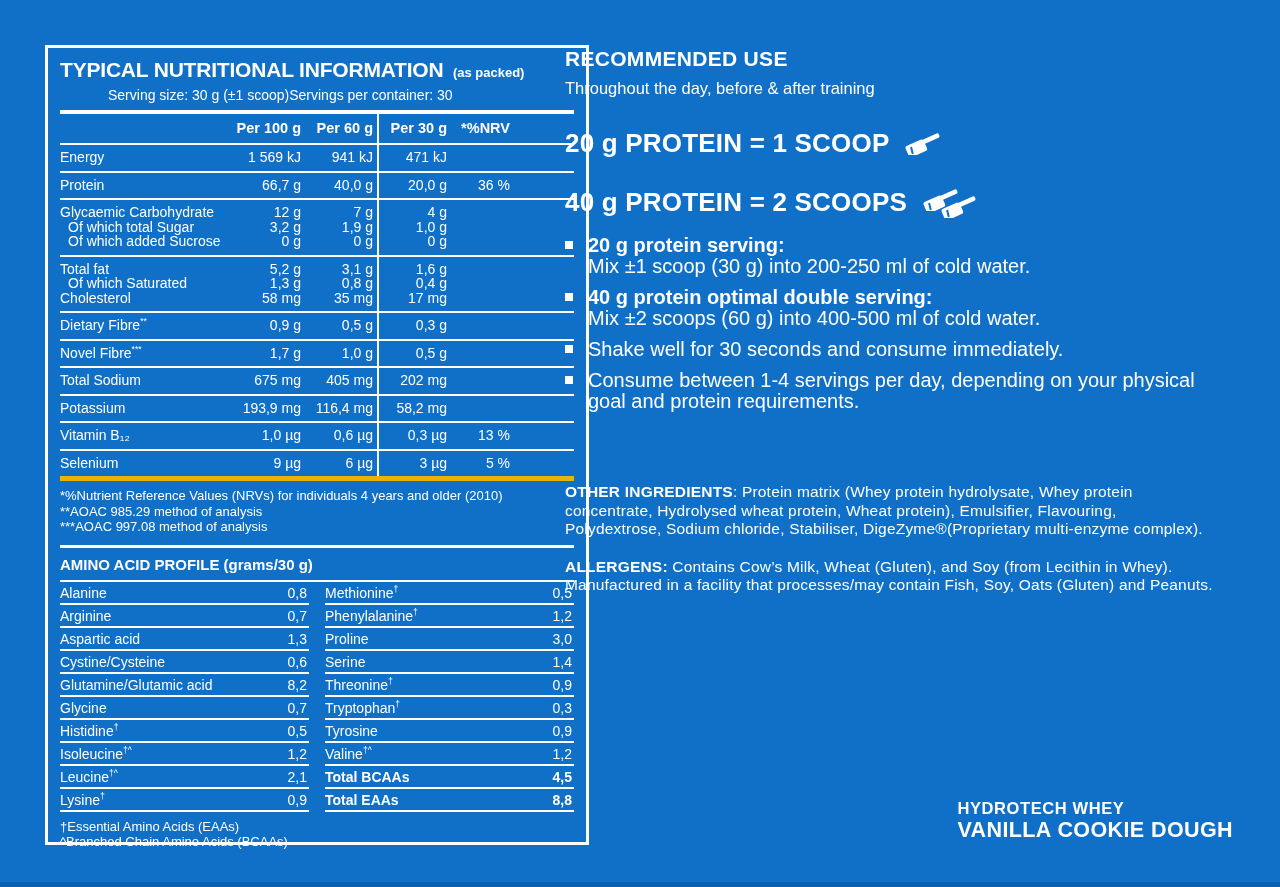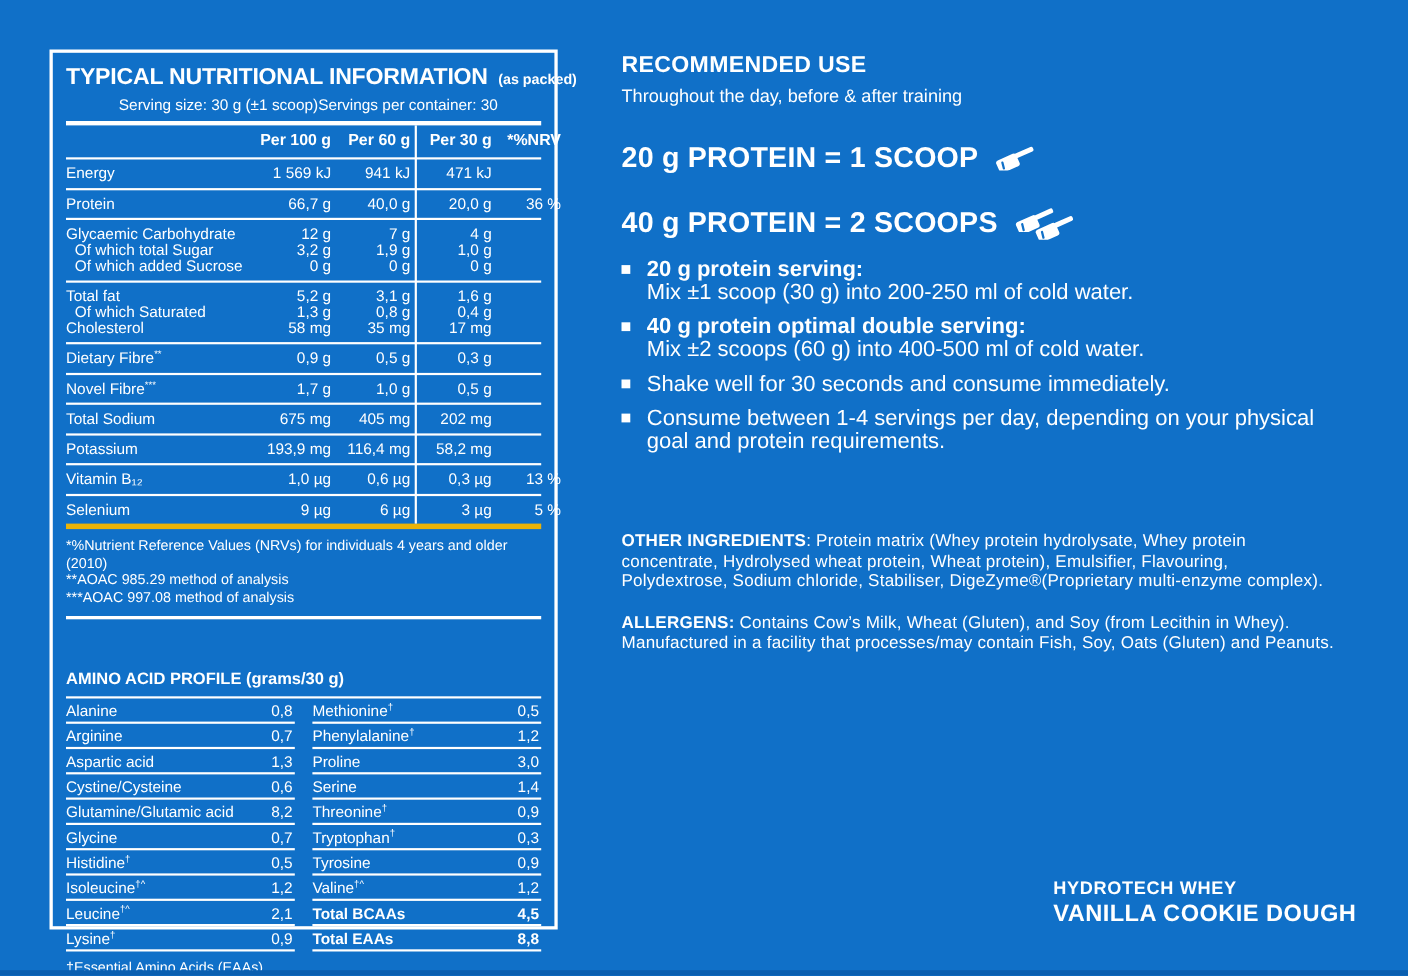--- a/index.html
+++ b/index.html
@@ -8,39 +8,39 @@
     background:#1070C8;color:#fff;
     font-family:"Liberation Sans", sans-serif;
     -webkit-font-smoothing:antialiased;
   }
   sup{font-size:62%;line-height:0;vertical-align:super;}
   b{font-weight:bold;}
   p{margin:0;}
 
   
   .panel{
-    position:absolute;left:45px;top:45px;width:462px;height:800px;
+    position:absolute;left:45px;top:45px;width:544px;height:800px;
     border:3px solid #fff;box-sizing:border-box;padding:10px 12px;
   }
   .p-title-row{white-space:nowrap;}
   .p-title{font-size:21px;font-weight:bold;letter-spacing:-0.2px;}
   .p-title-suffix{font-size:13px;font-weight:bold;margin-left:5px;}
   .serving-row{display:flex;justify-content:flex-start;font-size:14px;margin-top:5px;margin-left:48px;}
 
   .table-wrap{position:relative;border-top:4px solid #fff;border-bottom:5px solid #eab308;margin-top:7px;}
   .vdivider{position:absolute;left:317px;top:0;bottom:0;width:2px;background:#fff;}
   .nrow{display:grid;grid-template-columns:162px 81px 72px 74px 63px;border-top:2px solid #fff;padding:5px 0 6px;font-size:14px;}
   .nrow.head{border-top:none;padding:6px 0 7px;font-weight:bold;font-size:14.5px;}
   .c{text-align:right;padding-right:2px;}
   .lline,.vline{line-height:14.5px;}
   .ind{padding-left:8px;}
 
   .footnotes{font-size:13px;line-height:15.5px;margin-top:7px;}
   .thick-line{height:3px;background:#fff;margin-top:10px;}
-  .amino-title{font-size:15px;font-weight:bold;padding:8px 0 7px;border-bottom:2px solid #fff;margin-top:38px;}
+  .amino-title{font-size:15px;font-weight:bold;padding:8px 0 7px;border-bottom:2px solid #fff;}
   .amino-cols{display:grid;grid-template-columns:1fr 1fr;column-gap:16px;}
   .arow{display:flex;justify-content:space-between;border-bottom:2px solid #fff;padding:3px 2px 2px 0;font-size:14px;line-height:16px;}
   .arow.ab{font-weight:bold;}
 
   
   .right-col{position:absolute;left:565px;top:47px;width:650px;}
   .ru-title{font-size:21px;font-weight:bold;letter-spacing:0.3px;}
   .ru-subtitle{font-size:16.5px;margin-top:8px;}
   #equations{margin-top:19px;}
   .eq{display:flex;align-items:center;gap:12px;font-size:26px;font-weight:bold;height:27px;letter-spacing:0.2px;white-space:nowrap;margin-top:32px;}

